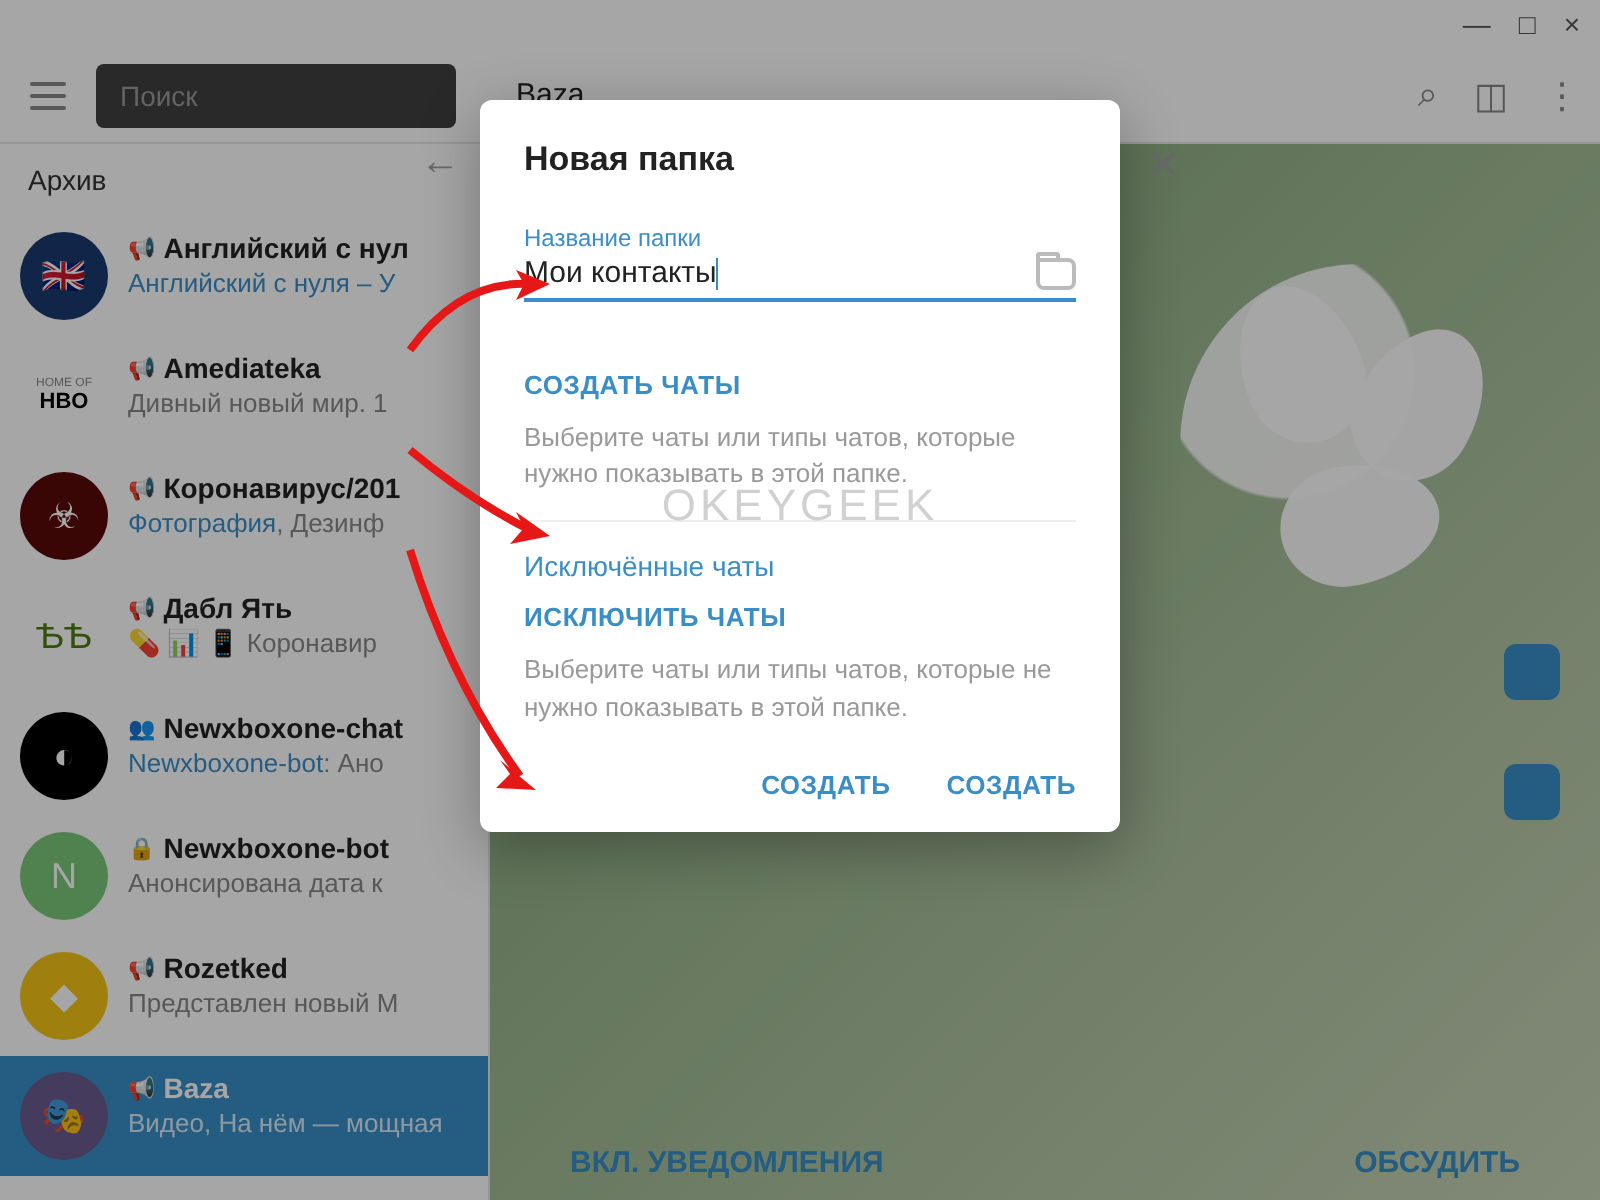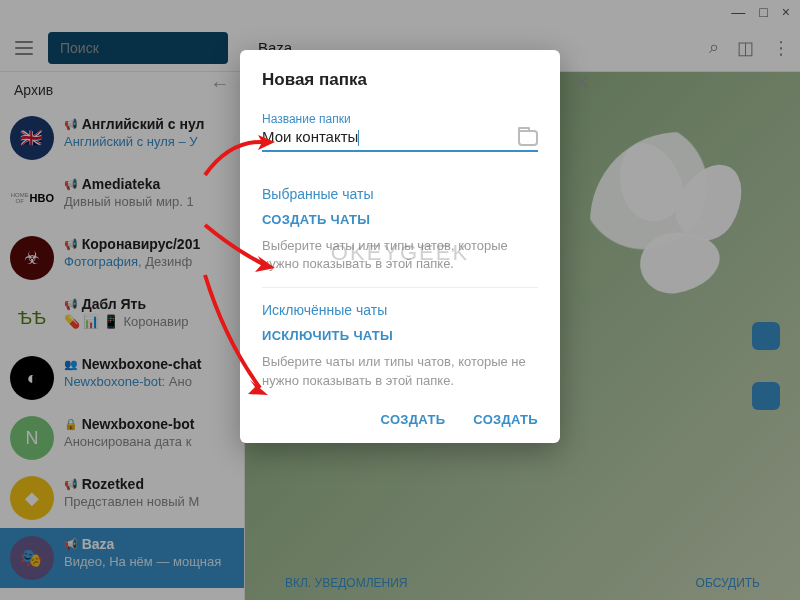--- a/index.html
+++ b/index.html
@@ -1,21 +1,21 @@
 <!DOCTYPE html>
 <html><head>
 <meta charset="utf-8">
 <style>
 *{box-sizing:border-box;margin:0;padding:0;font-family:"Segoe UI",Arial,sans-serif}
 body{width:800px;height:600px;overflow:hidden;background:#fff;position:relative}
 .titlebar{height:24px;display:flex;justify-content:flex-end;align-items:center;gap:14px;padding:0 10px;font-size:14px;color:#555}
 .header{height:48px;display:flex;align-items:center;padding:0 10px;border-bottom:1px solid #e6e6e6}
 .hamburger{width:28px;height:28px;display:flex;flex-direction:column;justify-content:center;gap:4px;padding:5px;cursor:pointer}
 .hamburger span{height:2px;background:#888;border-radius:1px}
-.searchbox{flex:0 0 180px;height:32px;background:#0c4a6e;border-radius:4px;display:flex;align-items:center;padding:0 12px;margin-left:10px;color:#999;font-size:14px}
+.searchbox{flex:0 0 180px;height:32px;background:#404040;border-radius:4px;display:flex;align-items:center;padding:0 12px;margin-left:10px;color:#999;font-size:14px}
 .chat-title{flex:1;padding-left:30px;font-size:15px;color:#222;font-weight:500}
 .hicons{display:flex;gap:18px;color:#888;font-size:18px}
 .main{display:flex;height:528px}
 .sidebar{width:245px;border-right:1px solid #e6e6e6;overflow:hidden}
 .archive{padding:10px 14px;font-size:14px;color:#333;font-weight:500}
 .chat{display:flex;padding:8px 10px;gap:10px;align-items:flex-start}
 .chat.sel{background:#3a8ec7;color:#fff}
 .ava{width:44px;height:44px;border-radius:50%;flex:0 0 44px;background:#ccc;display:flex;align-items:center;justify-content:center;font-size:18px;color:#fff;font-weight:500}
 .chat-col{flex:1;min-width:0}
 .chat-name{font-size:14px;font-weight:600;color:#222;display:flex;align-items:center;gap:4px;white-space:nowrap;overflow:hidden}
@@ -23,21 +23,21 @@
 .chat-sub{font-size:13px;color:#888;white-space:nowrap;overflow:hidden;text-overflow:ellipsis;margin-top:2px}
 .chat.sel .chat-sub{color:#d8ecf7}
 .chat-sub .lnk{color:#3a8ec7}
 .content{flex:1;position:relative;background:linear-gradient(135deg,#7a9b6e 0%,#9bb890 40%,#c8d4b8 100%)}
 .content::before{content:'';position:absolute;top:60px;right:30px;width:180px;height:180px;background:radial-gradient(circle at 30% 30%,#fff 0%,#fff 35%,transparent 36%);border-radius:50%;opacity:0.9}
 .petal{position:absolute;width:60px;height:80px;background:#fff;border-radius:50% 50% 50% 50%/60% 60% 40% 40%;opacity:0.95}
 .p1{top:70px;right:120px;transform:rotate(-20deg)}
 .p2{top:90px;right:60px;transform:rotate(30deg)}
 .p3{top:150px;right:90px;transform:rotate(80deg)}
 .bottombar{position:absolute;bottom:10px;left:0;right:0;display:flex;justify-content:space-between;padding:0 40px}
-.btn-blue{color:#3a8ec7;font-size:12px;font-weight:400;cursor:pointer}
+.btn-blue{color:#3a8ec7;font-size:15px;font-weight:700;cursor:pointer}
 .pill{position:absolute;right:20px;width:28px;height:28px;background:#3a8ec7;border-radius:6px}
 .overlay{position:absolute;inset:0;background:rgba(0,0,0,0.35);display:flex;align-items:flex-start;justify-content:center;padding-top:50px}
 .dialog{width:320px;background:#fff;border-radius:6px;box-shadow:0 8px 30px rgba(0,0,0,0.3);position:relative;padding:20px 22px 16px}
 .back-ico{position:absolute;left:-30px;top:20px;color:#666;font-size:20px;cursor:pointer}
 .close-ico{position:absolute;right:-30px;top:20px;color:#666;font-size:20px;cursor:pointer}
 .dlg-title{font-size:17px;font-weight:600;color:#222;margin-bottom:22px}
 .field-label{font-size:12px;color:#3a8ec7;margin-bottom:2px}
 .field-row{display:flex;align-items:flex-end;border-bottom:2px solid #3a8ec7;padding-bottom:4px;margin-bottom:20px}
 .field-input{flex:1;border:none;outline:none;font-size:15px;color:#222}
 .folder-ico{width:20px;height:16px;border:2px solid #bbb;border-radius:2px 4px 4px 4px;position:relative}
@@ -86,21 +86,21 @@
     <div class="archive">Архив</div>
     <div id="chats">
         <div class="chat">
           <div class="ava" style="background: rgb(26, 58, 110);">🇬🇧</div>
           <div class="chat-col">
             <div class="chat-name"><span class="mega-ico">📢</span> Английский с нул</div>
             <div class="chat-sub"><span class="lnk">Английский с нуля – У</span></div>
           </div>
         </div>
         <div class="chat">
-          <div class="ava" style="background: rgb(255, 255, 255); flex-direction: row;">
+          <div class="ava" style="background: rgb(255, 255, 255); flex-direction: column;">
             <div style="font-size:6px;color:#888;text-align:center">HOME OF</div>
             <div style="font-size:11px;font-weight:900;color:#000">HBO</div>
           </div>
           <div class="chat-col">
             <div class="chat-name"><span class="mega-ico">📢</span> Amediateka</div>
             <div class="chat-sub">Дивный новый мир. 1</div>
           </div>
         </div>
         <div class="chat">
           <div class="ava" style="background: rgb(90, 8, 8);">☣</div>
@@ -164,21 +164,20 @@
     <span class="back-ico">←</span>
     <span class="close-ico">✕</span>
     <div class="dlg-title">Новая папка</div>
     <div class="field-label">Название папки</div>
     <div class="field-row">
       <span class="field-input"><span>Мои контакты</span><span class="cursor"></span></span>
       <span class="folder-ico"></span>
     </div>
     <div id="sections">
         <div class="section">
-          <div class="sec-head">Выбранные чаты</div>
           <div class="sec-action">СОЗДАТЬ ЧАТЫ</div>
           <div class="sec-hint">Выберите чаты или типы чатов, которые нужно показывать в этой папке.</div>
         </div>
         <div class="section">
           <div class="sec-head">Исключённые чаты</div>
           <div class="sec-action">ИСКЛЮЧИТЬ ЧАТЫ</div>
           <div class="sec-hint">Выберите чаты или типы чатов, которые не нужно показывать в этой папке.</div>
         </div>
       </div>
     <div class="dlg-actions">

